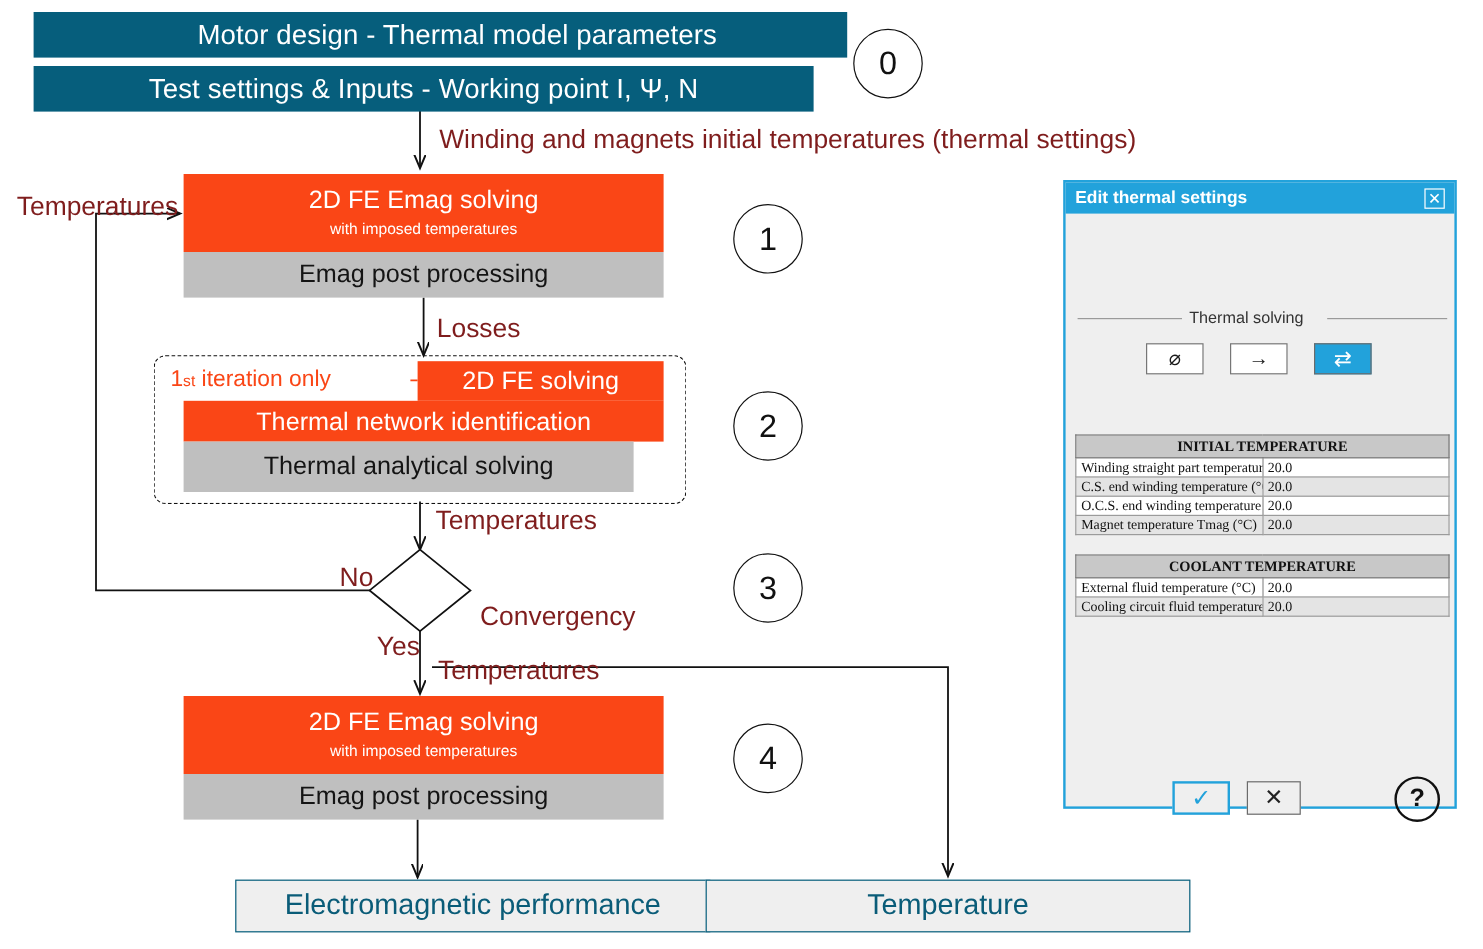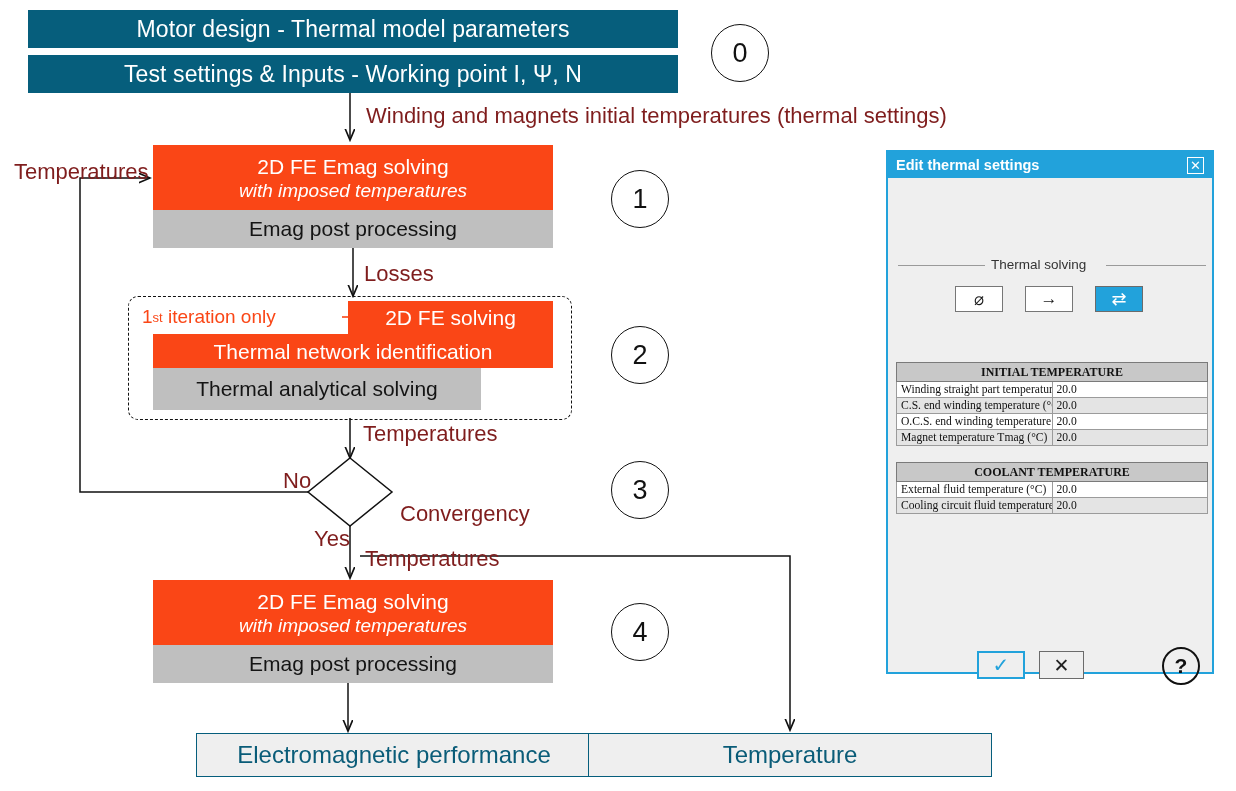--- a/index.html
+++ b/index.html
@@ -6,21 +6,21 @@
   body{width:1236px;height:791px;position:relative;overflow:hidden;
        font-family:"Liberation Sans","DejaVu Sans",sans-serif;color:#1a1a1a;}
   .abs{position:absolute;}
   
   .hdrbox{background:#065E7C;color:#ffffff;display:flex;align-items:center;justify-content:center;
           font-size:23px;letter-spacing:.1px;}
   .orange{background:#FA4616;color:#ffffff;display:flex;flex-direction:column;align-items:center;
           justify-content:center;}
   .grayb{background:#BFBFBF;color:#141414;display:flex;align-items:center;justify-content:center;}
   .l1{font-size:21px;line-height:25px;}
-  .l2{font-size:19px;line-height:23px;font-style:italic;}
+  .l2{font-size:13px;line-height:23px;}
   .gtxt{font-size:21px;}
   
   .circ{border:1.6px solid #111;border-radius:50%;display:flex;align-items:center;
         justify-content:center;font-size:27px;color:#111;background:#fff;}
   
   .lbl{font-size:22px;color:#7f1d1d;white-space:nowrap;}
   
   .dashed{border:1.6px dashed #111;border-radius:10px;}
   
   .iter{color:#FA4616;font-size:19px;background:#fff;display:flex;align-items:center;
@@ -81,21 +81,21 @@
     <path d="M314,492 L80,492 L80,178 L150,178" marker-end="url(#ah)"></path>
 
     <path d="M360,556 L790,556 L790,730" marker-end="url(#ah)"></path>
 
     <polygon points="350,458 392,492 350,526 308,492" fill="#ffffff" stroke="#111" stroke-width="1.5"></polygon>
 
     <line x1="348" y1="317" x2="320" y2="317" marker-end="url(#ah)" stroke="#FA4616" stroke-width="1.6"></line>
   </g>
 </svg>
 
-<div class="abs hdrbox" style="left:28px;top:10px;width:650px;height:38px;">
+<div class="abs hdrbox" style="left:28px;top:10px;width:650px;height:38px;padding-left:28px;">
   <span>Motor design - Thermal model parameters</span>
 </div>
 <div class="abs hdrbox" style="left:28px;top:55px;width:650px;height:38px;">
   <span>Test settings &amp; Inputs - Working point I, Ψ, N</span>
 </div>
 <div class="abs circ" style="left:711px;top:24px;width:56px;height:56px;">
   <span>0</span>
 </div>
 
 <div class="abs lbl" style="left:366px;top:103px;">
@@ -122,21 +122,21 @@
 <div class="abs dashed" style="left:128px;top:296px;width:442px;height:122px;"></div>
 <div class="abs iter" style="left:142px;top:304px;width:200px;height:26px;">
   <span>1</span><sup>st</sup>&nbsp;<span>iteration only</span>
 </div>
 <div class="abs orange" style="left:348px;top:301px;width:205px;height:33px;">
   <div class="l1">2D FE solving</div>
 </div>
 <div class="abs orange" style="left:153px;top:334px;width:400px;height:34px;">
   <div class="l1">Thermal network identification</div>
 </div>
-<div class="abs grayb" style="left:153px;top:368px;width:328px;height:42px;justify-content:center;">
+<div class="abs grayb" style="left:153px;top:368px;width:375px;height:42px;justify-content:center;">
   <span class="gtxt">Thermal analytical solving</span>
 </div>
 <div class="abs circ" style="left:611px;top:326px;width:56px;height:56px;">
   <span>2</span>
 </div>
 
 <div class="abs lbl" style="left:363px;top:421px;">
   <span>Temperatures</span>
 </div>
 <div class="abs lbl" style="left:283px;top:468px;">

